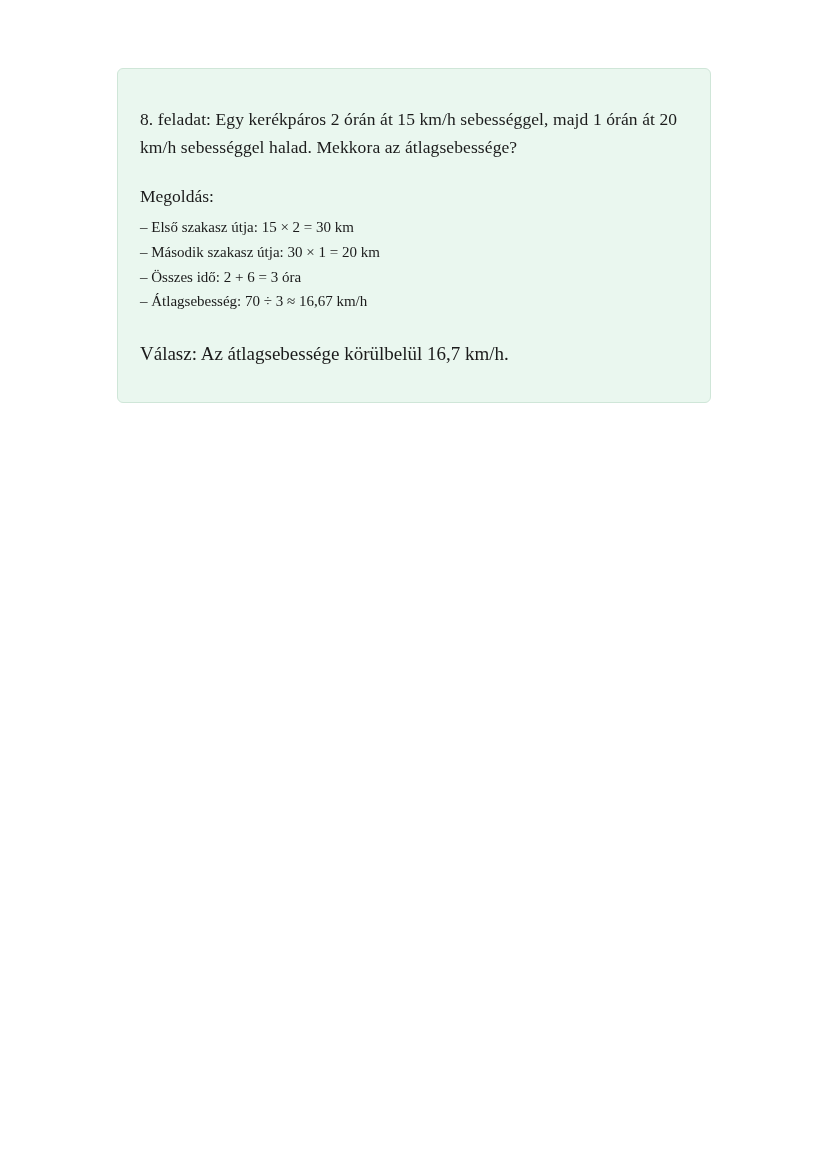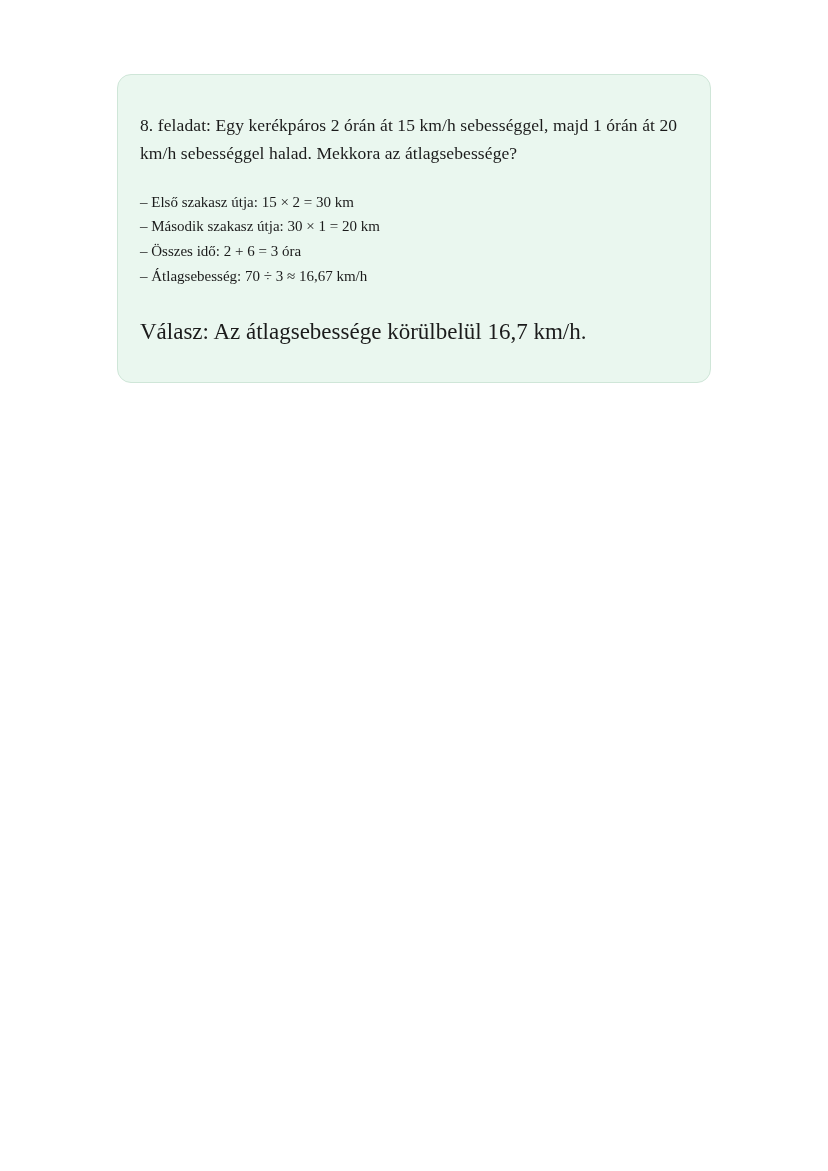--- a/index.html
+++ b/index.html
@@ -19,26 +19,26 @@
     position: absolute;
     top: 0;
     left: 0;
     width: 828px;
     height: 1171px;
     background: #ffffff;
   }
   .card {
     position: absolute;
     left: 117px;
-    top: 74px;
+    top: 68px;
     width: 594px;
     box-sizing: border-box;
     background: #eaf7ef;
     border: 1px solid #cfe6d8;
-    border-radius: 14px;
+    border-radius: 6px;
     padding: 36px 28px 34px 22px;
   }
   .problem {
     font-size: 17.5px;
     line-height: 1.62;
     margin: 0 0 22px 0;
     letter-spacing: 0.1px;
   }
   .solution-label {
     font-size: 17.5px;
@@ -50,31 +50,32 @@
     margin: 0;
     padding: 0;
   }
   .steps li {
     font-size: 15px;
     line-height: 1.65;
     margin: 0;
     white-space: nowrap;
   }
   .answer {
-    font-size: 23px;
+    font-size: 19px;
     line-height: 1.45;
     margin: 26px 0 0 0;
   }
 </style>
 </head>
 <body>
 
 <div class="page">
   <div class="card">
     <p class="problem">8. feladat: Egy kerékpáros 2 órán át 15 km/h sebességgel, majd 1 órán át 20 km/h sebességgel halad. Mekkora az átlagsebessége?</p>
+    <p class="solution-label">Megoldás:</p>
     <ul class="steps">
       <li>– Első szakasz útja: 15 × 2 = 30 km</li>
       <li>– Második szakasz útja: 30 × 1 = 20 km</li>
       <li>– Összes idő: 2 + 6 = 3 óra</li>
       <li>– Átlagsebesség: 70 ÷ 3 ≈ 16,67 km/h</li>
     </ul>
     <p class="answer">Válasz: Az átlagsebessége körülbelül 16,7 km/h.</p>
   </div>
 </div>
 

